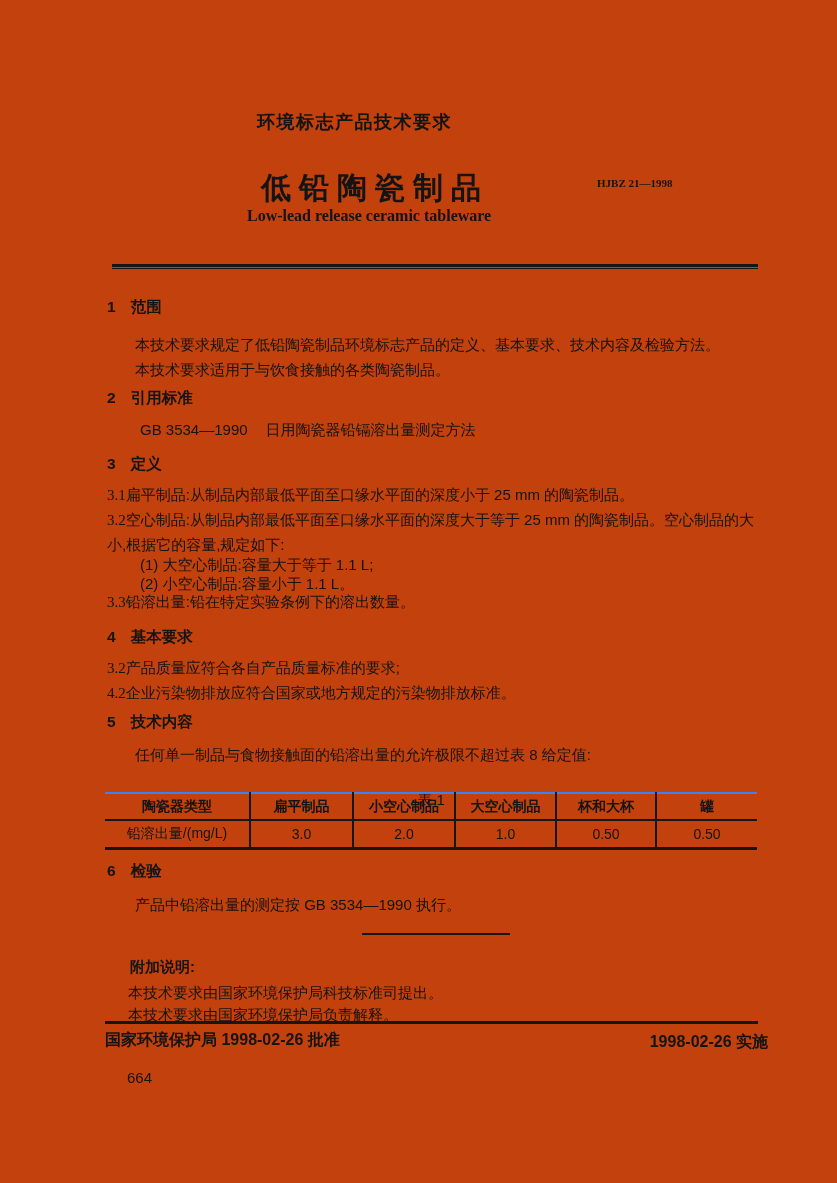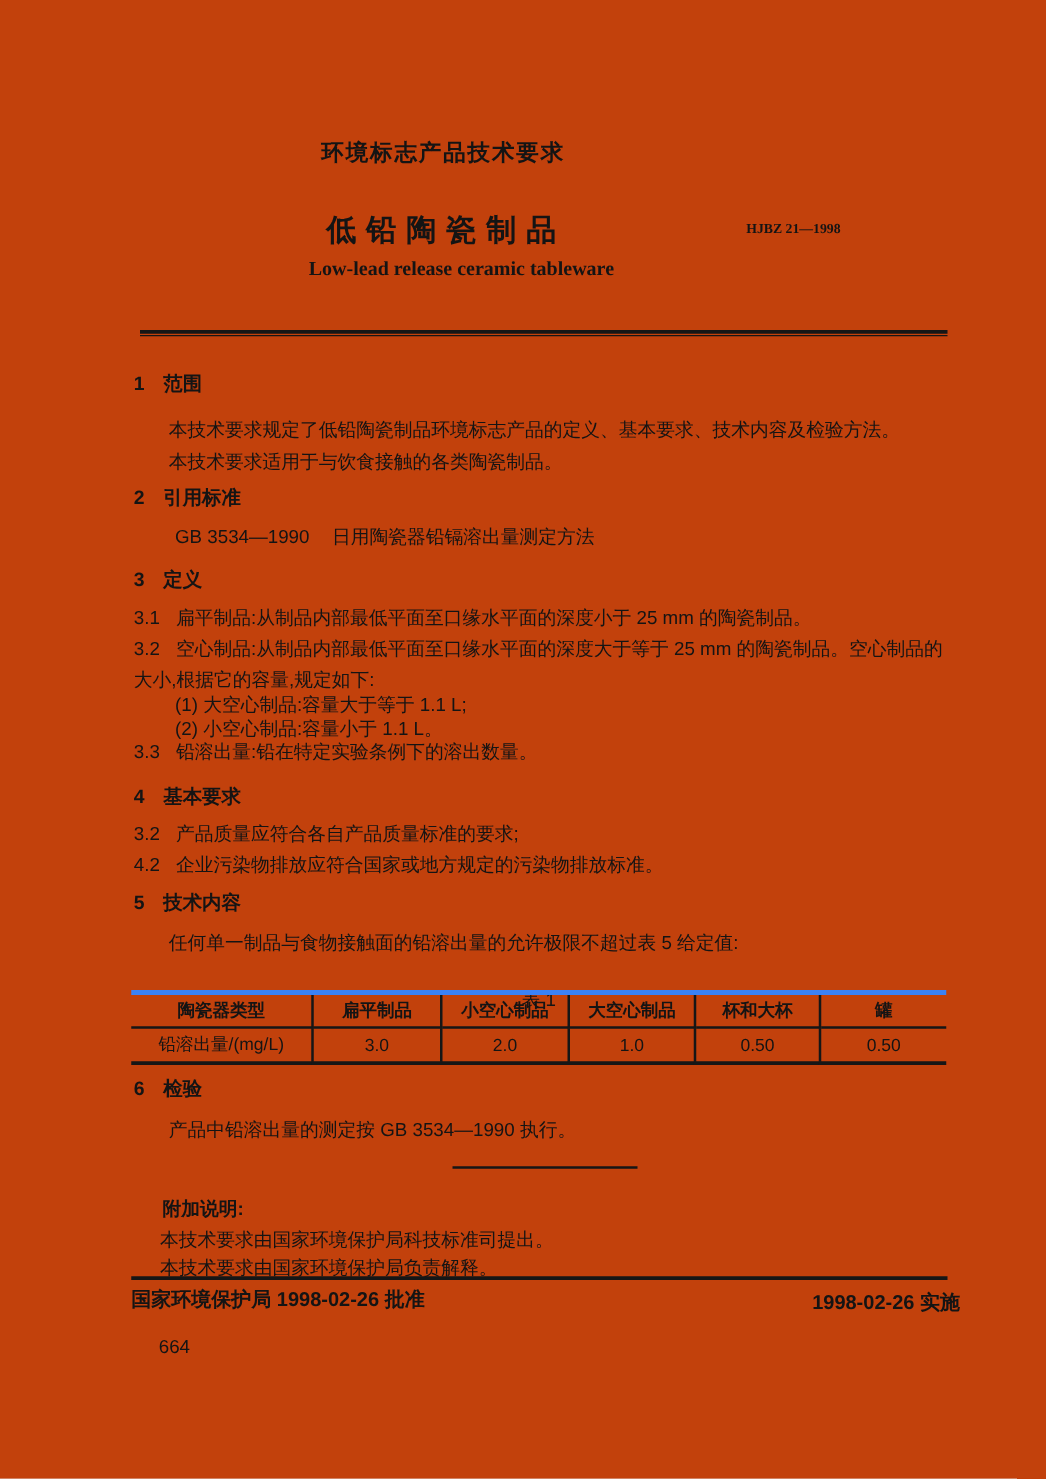--- a/index.html
+++ b/index.html
@@ -7,34 +7,34 @@
     position:relative;
     width:837px;height:1183px;
     margin:0 auto;
     background:#c2410c;
     font-family:"Liberation Sans", sans-serif;
     color:#141414;
     overflow:hidden;
   }
   .abs{position:absolute;}
   .doc-type{left:257px;top:110px;font-size:18px;font-weight:bold;letter-spacing:1.5px;}
-  .main-title{left:261px;top:168px;font-size:24px;font-weight:bold;letter-spacing:8px;}
+  .main-title{left:261px;top:168px;font-size:30px;font-weight:bold;letter-spacing:8px;}
   .std-no{left:597px;top:177px;font-size:11px;font-weight:bold;font-family:"Liberation Serif",serif;}
   .subtitle{left:247px;top:207px;font-size:16px;font-weight:bold;font-family:"Liberation Serif",serif;}
   .rule-double{left:112px;top:264px;width:646px;height:5px;border-top:3px solid #161616;border-bottom:1px solid #161616;box-sizing:border-box;}
   .heading{left:107px;font-size:15.5px;font-weight:bold;}
   .heading .num{display:inline-block;margin-right:15px;}
   .body-line{font-size:15px;line-height:24.5px;}
-  .item .num{display:inline-block;margin-right:13px;}
+  .item .num{display:inline-block;margin-right:0;font-family:Liberation Serif, serif;}
   .ref-gap{display:inline-block;margin-right:18px;}
   .tbl-caption{left:105px;top:791px;width:652px;text-align:center;font-size:15px;}
   table.t1{
     position:absolute;left:105px;top:792px;width:652px;
     border-collapse:collapse;table-layout:fixed;
-    border-top:4px solid #3b82f6;border-bottom:3px solid #161616;
+    border-top:2px solid #3b82f6;border-bottom:3px solid #161616;
     font-size:14px;
   }
   table.t1 th, table.t1 td{
     border-right:2px solid #161616;
     text-align:center;vertical-align:middle;
     padding:0;font-weight:normal;
   }
   table.t1 th{font-weight:bold;height:25px;border-bottom:2px solid #161616;}
   table.t1 td{height:26px;}
   table.t1 th:last-child, table.t1 td:last-child{border-right:none;}
@@ -90,21 +90,21 @@
   <div class="abs body-line item" style="left:107px;top:656px;width:656px;">
     <span class="num">3.2</span><span>产品质量应符合各自产品质量标准的要求;</span>
   </div>
   <div class="abs body-line item" style="left:107px;top:681px;width:656px;">
     <span class="num">4.2</span><span>企业污染物排放应符合国家或地方规定的污染物排放标准。</span>
   </div>
 
   <div class="abs heading" style="top:712px;">
     <span class="num">5</span><span>技术内容</span>
   </div>
-  <div class="abs body-line" style="left:135px;top:743px;">任何单一制品与食物接触面的铅溶出量的允许极限不超过表 5 给定值:</div>
+  <div class="abs body-line" style="left:135px;top:743px;">任何单一制品与食物接触面的铅溶出量的允许极限不超过表 8 给定值:</div>
 
   <div class="abs tbl-caption">表 1</div>
   <table class="t1">
     <colgroup>
       <col style="width:145px">
         <col style="width:103px">
         <col style="width:102px">
       <col style="width:101px">
         <col style="width:100px">
         <col style="width:101px">

